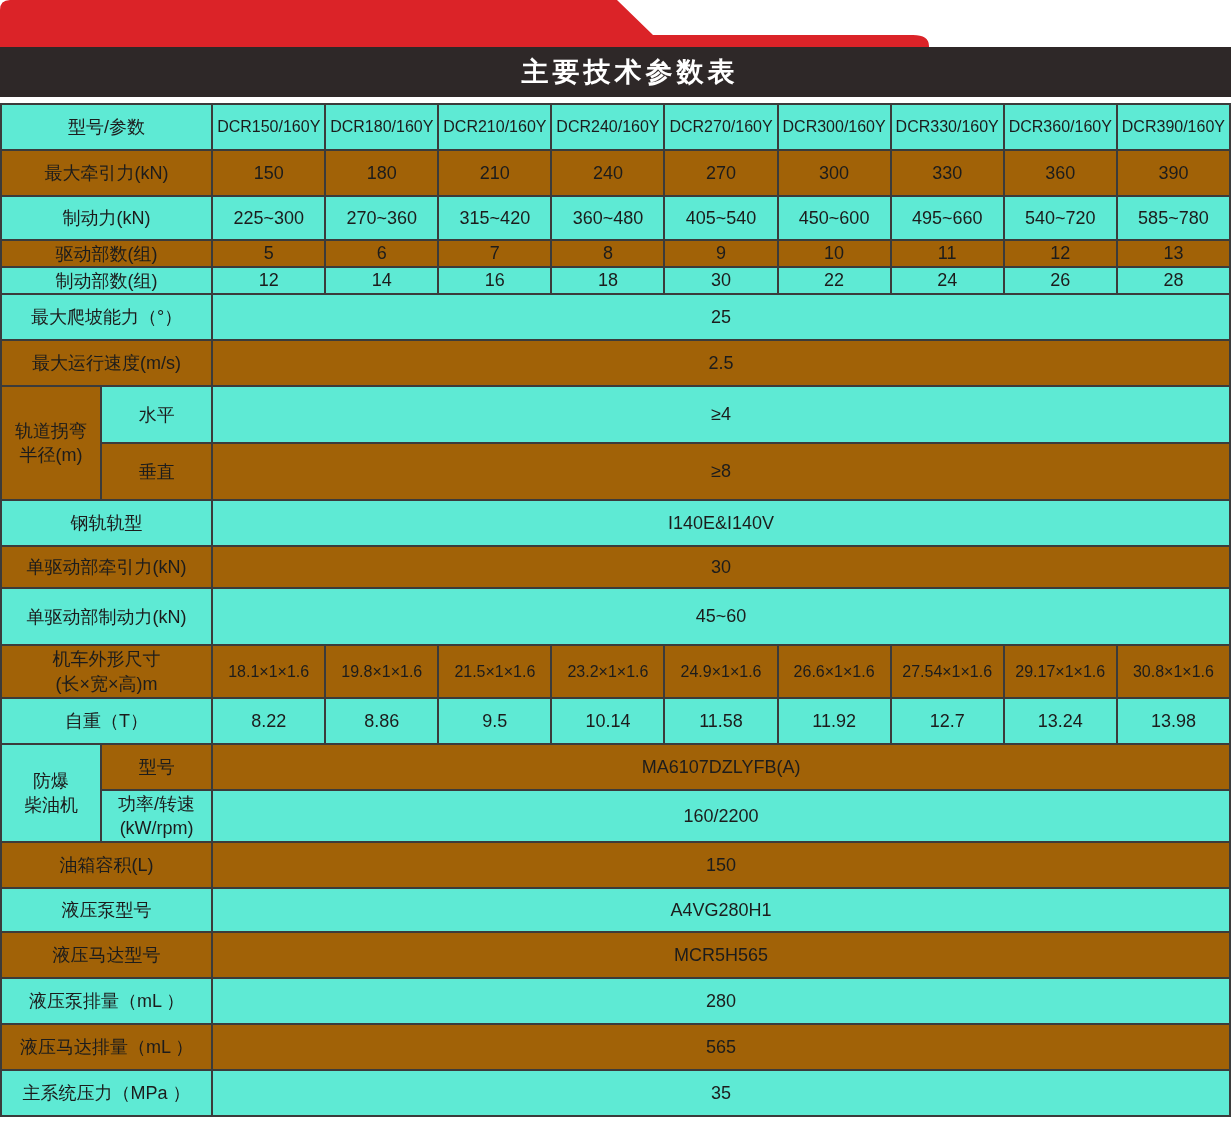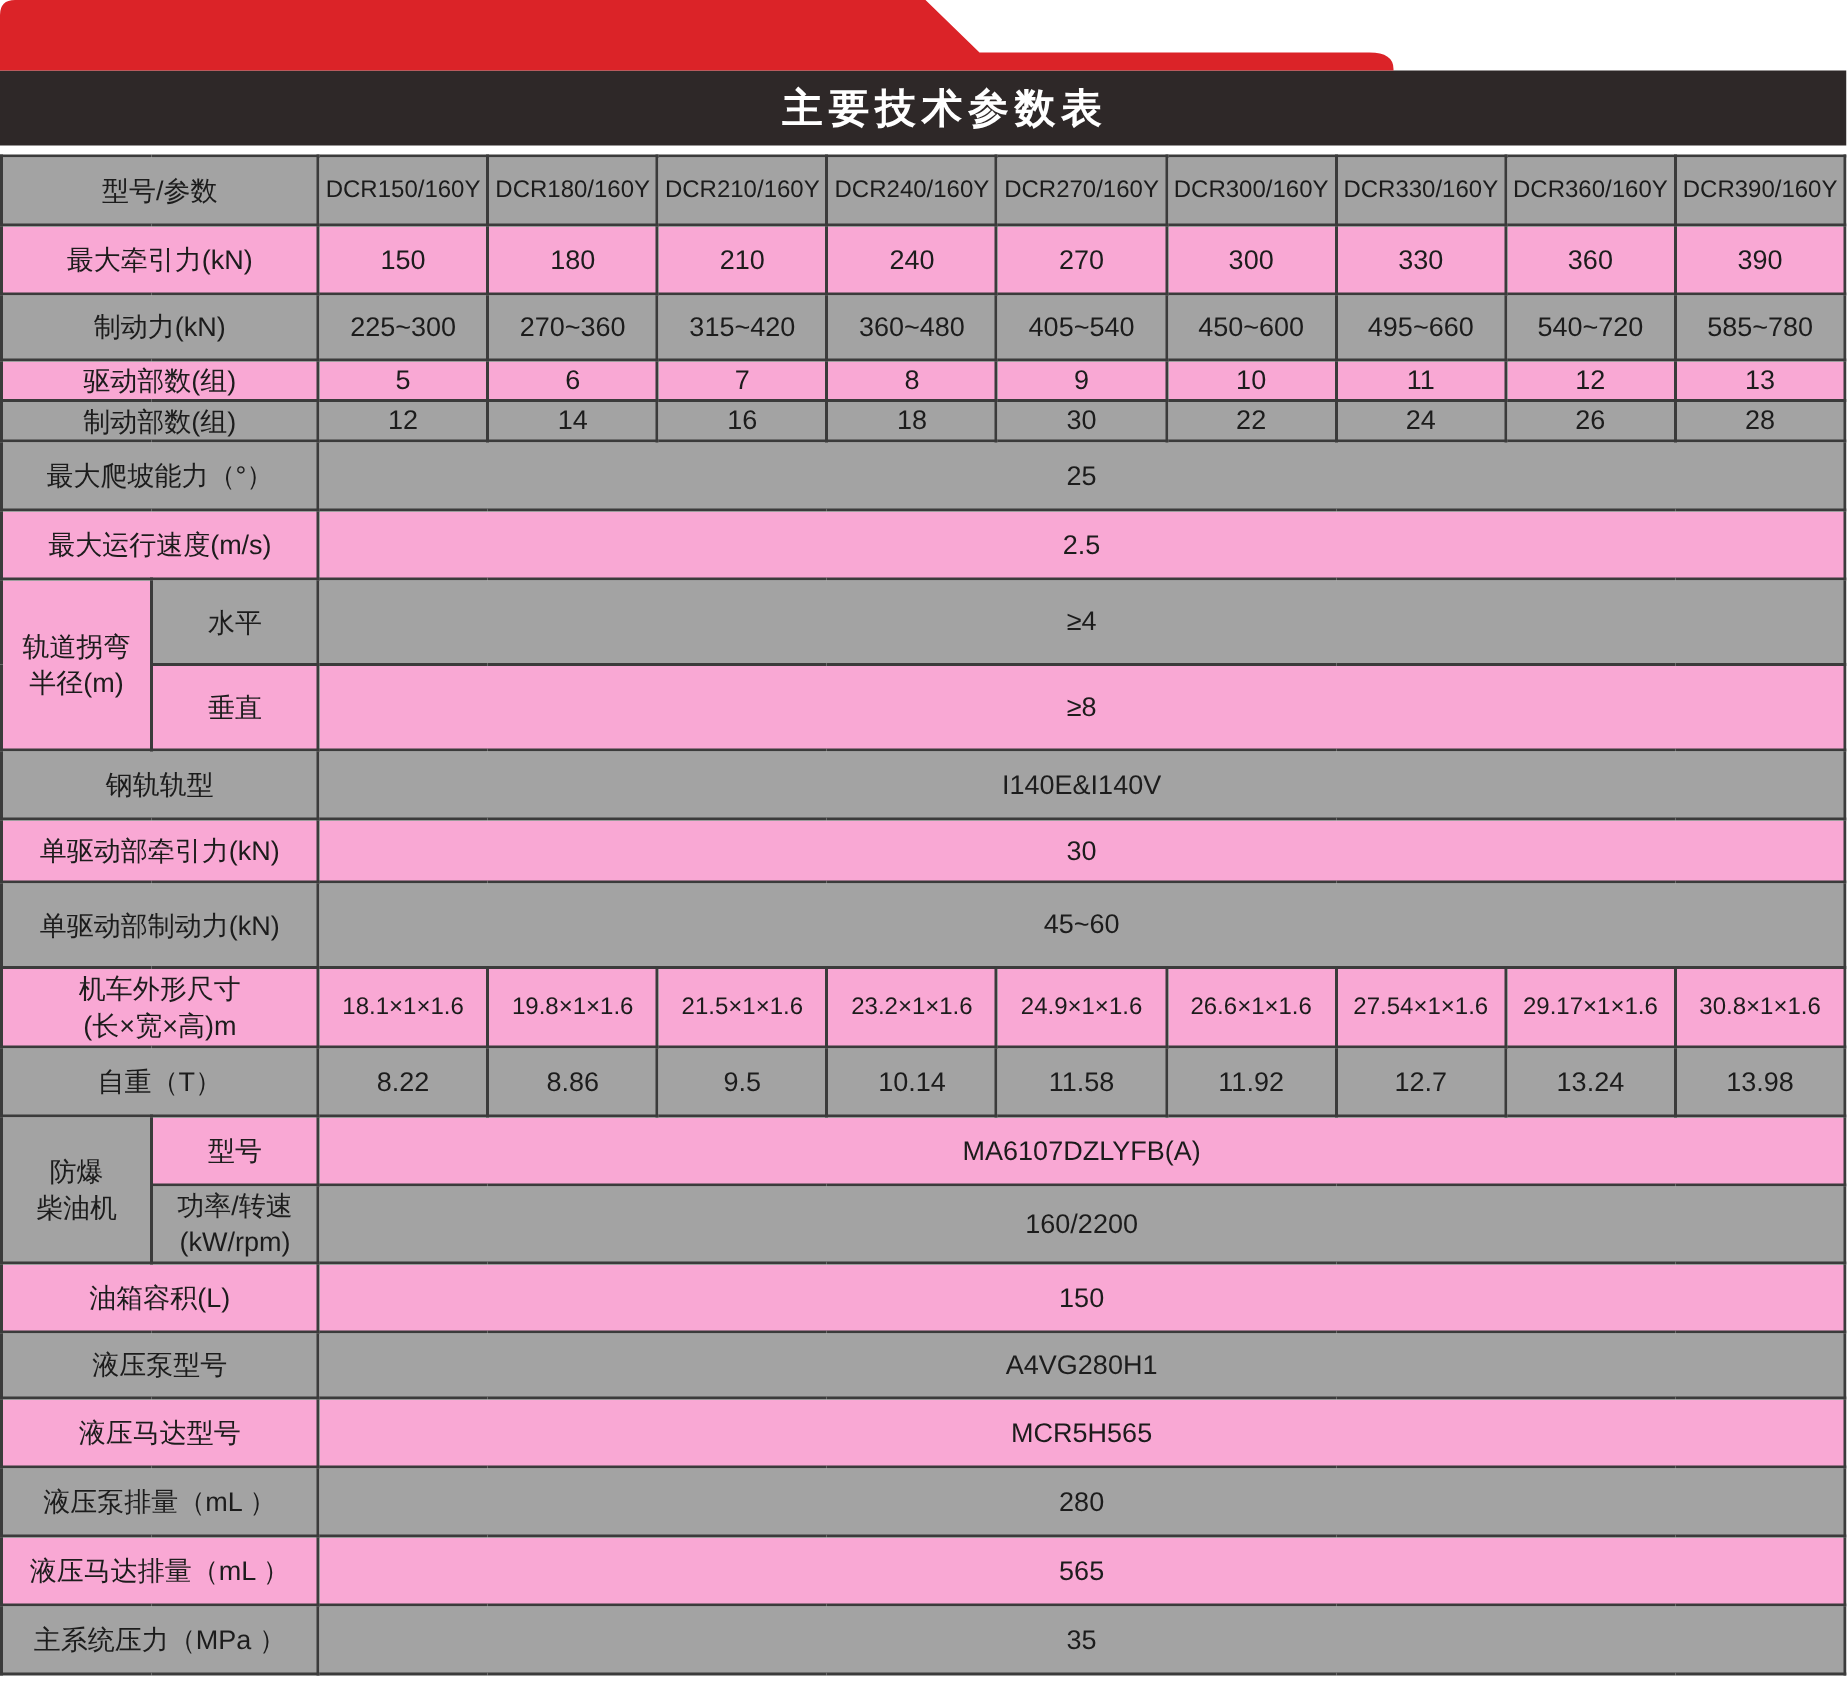--- a/index.html
+++ b/index.html
@@ -26,22 +26,22 @@
   
   table.spec {
     border-collapse:collapse; table-layout:fixed;
     width:1231px; margin-top:6px;
   }
   table.spec td, table.spec th {
     border:2px solid #3b3b3b;
     text-align:center; vertical-align:middle;
     padding:0; font-weight:normal; overflow:hidden;
   }
-  .g { background:#a3a3a3; }
-  .w { background:#f9a8d4; }
+  .g { background:#5eead4; }
+  .w { background:#a16207; }
   .lbl { font-size:18px; }
   .val { font-size:18px; }
   .model { font-size:16px; }
   .dim { font-size:16px; }
   .two-line div { line-height:1.35; font-size:18px; }
   tr { height:46px; }
   tr.h42 { height:27px;padding-left:20px; } tr.h44 { height:44px; }
   tr.h49 { height:57px; } tr.h50 { height:42px; }
   tr.h52 { height:52px; } tr.h53 { height:53px; }
 </style>

